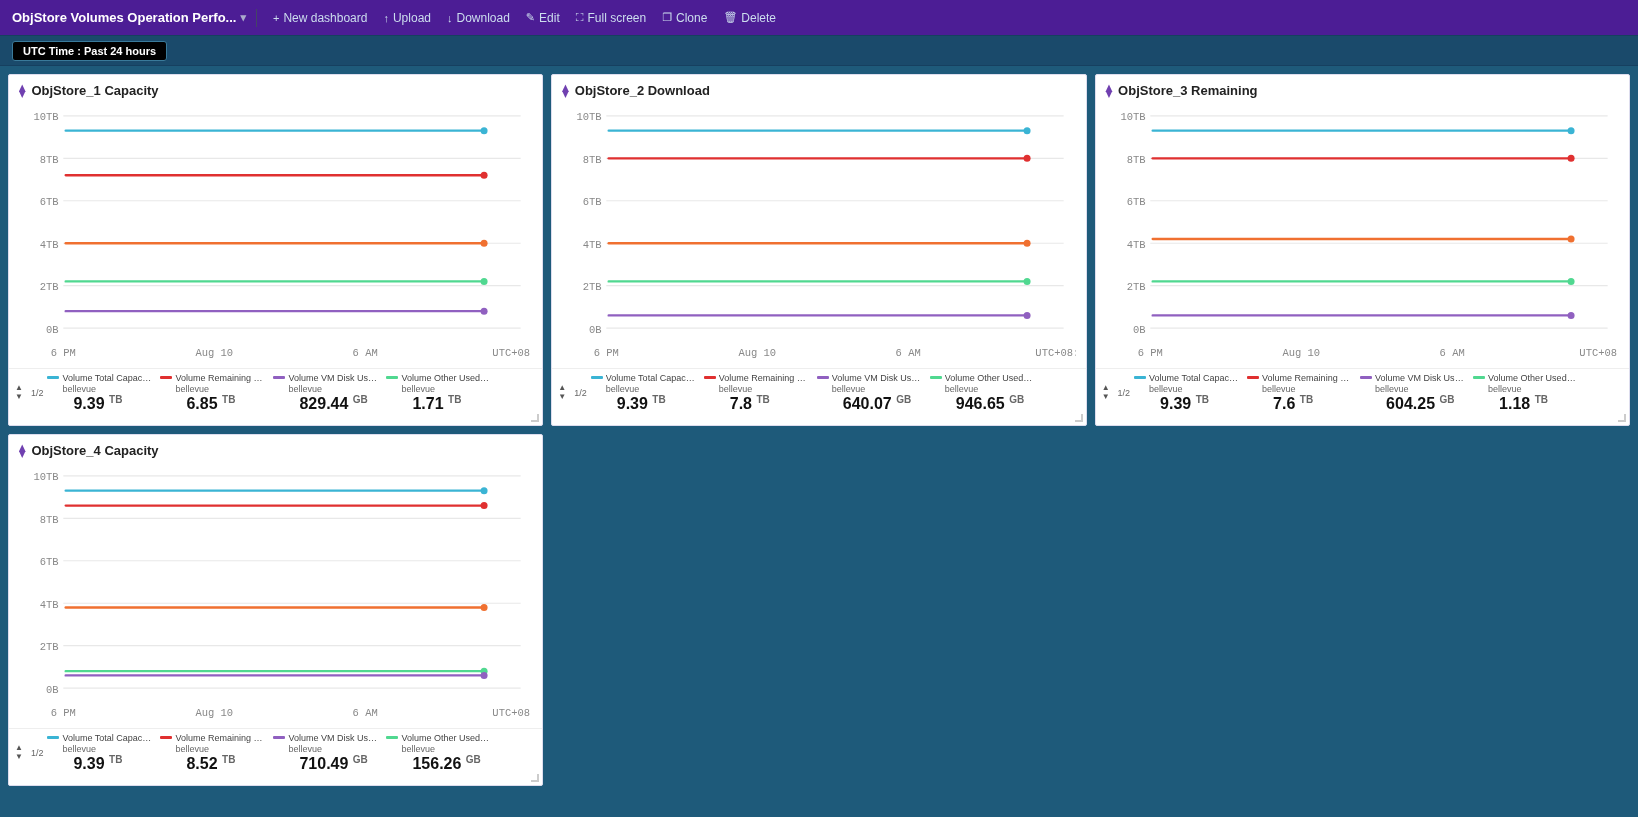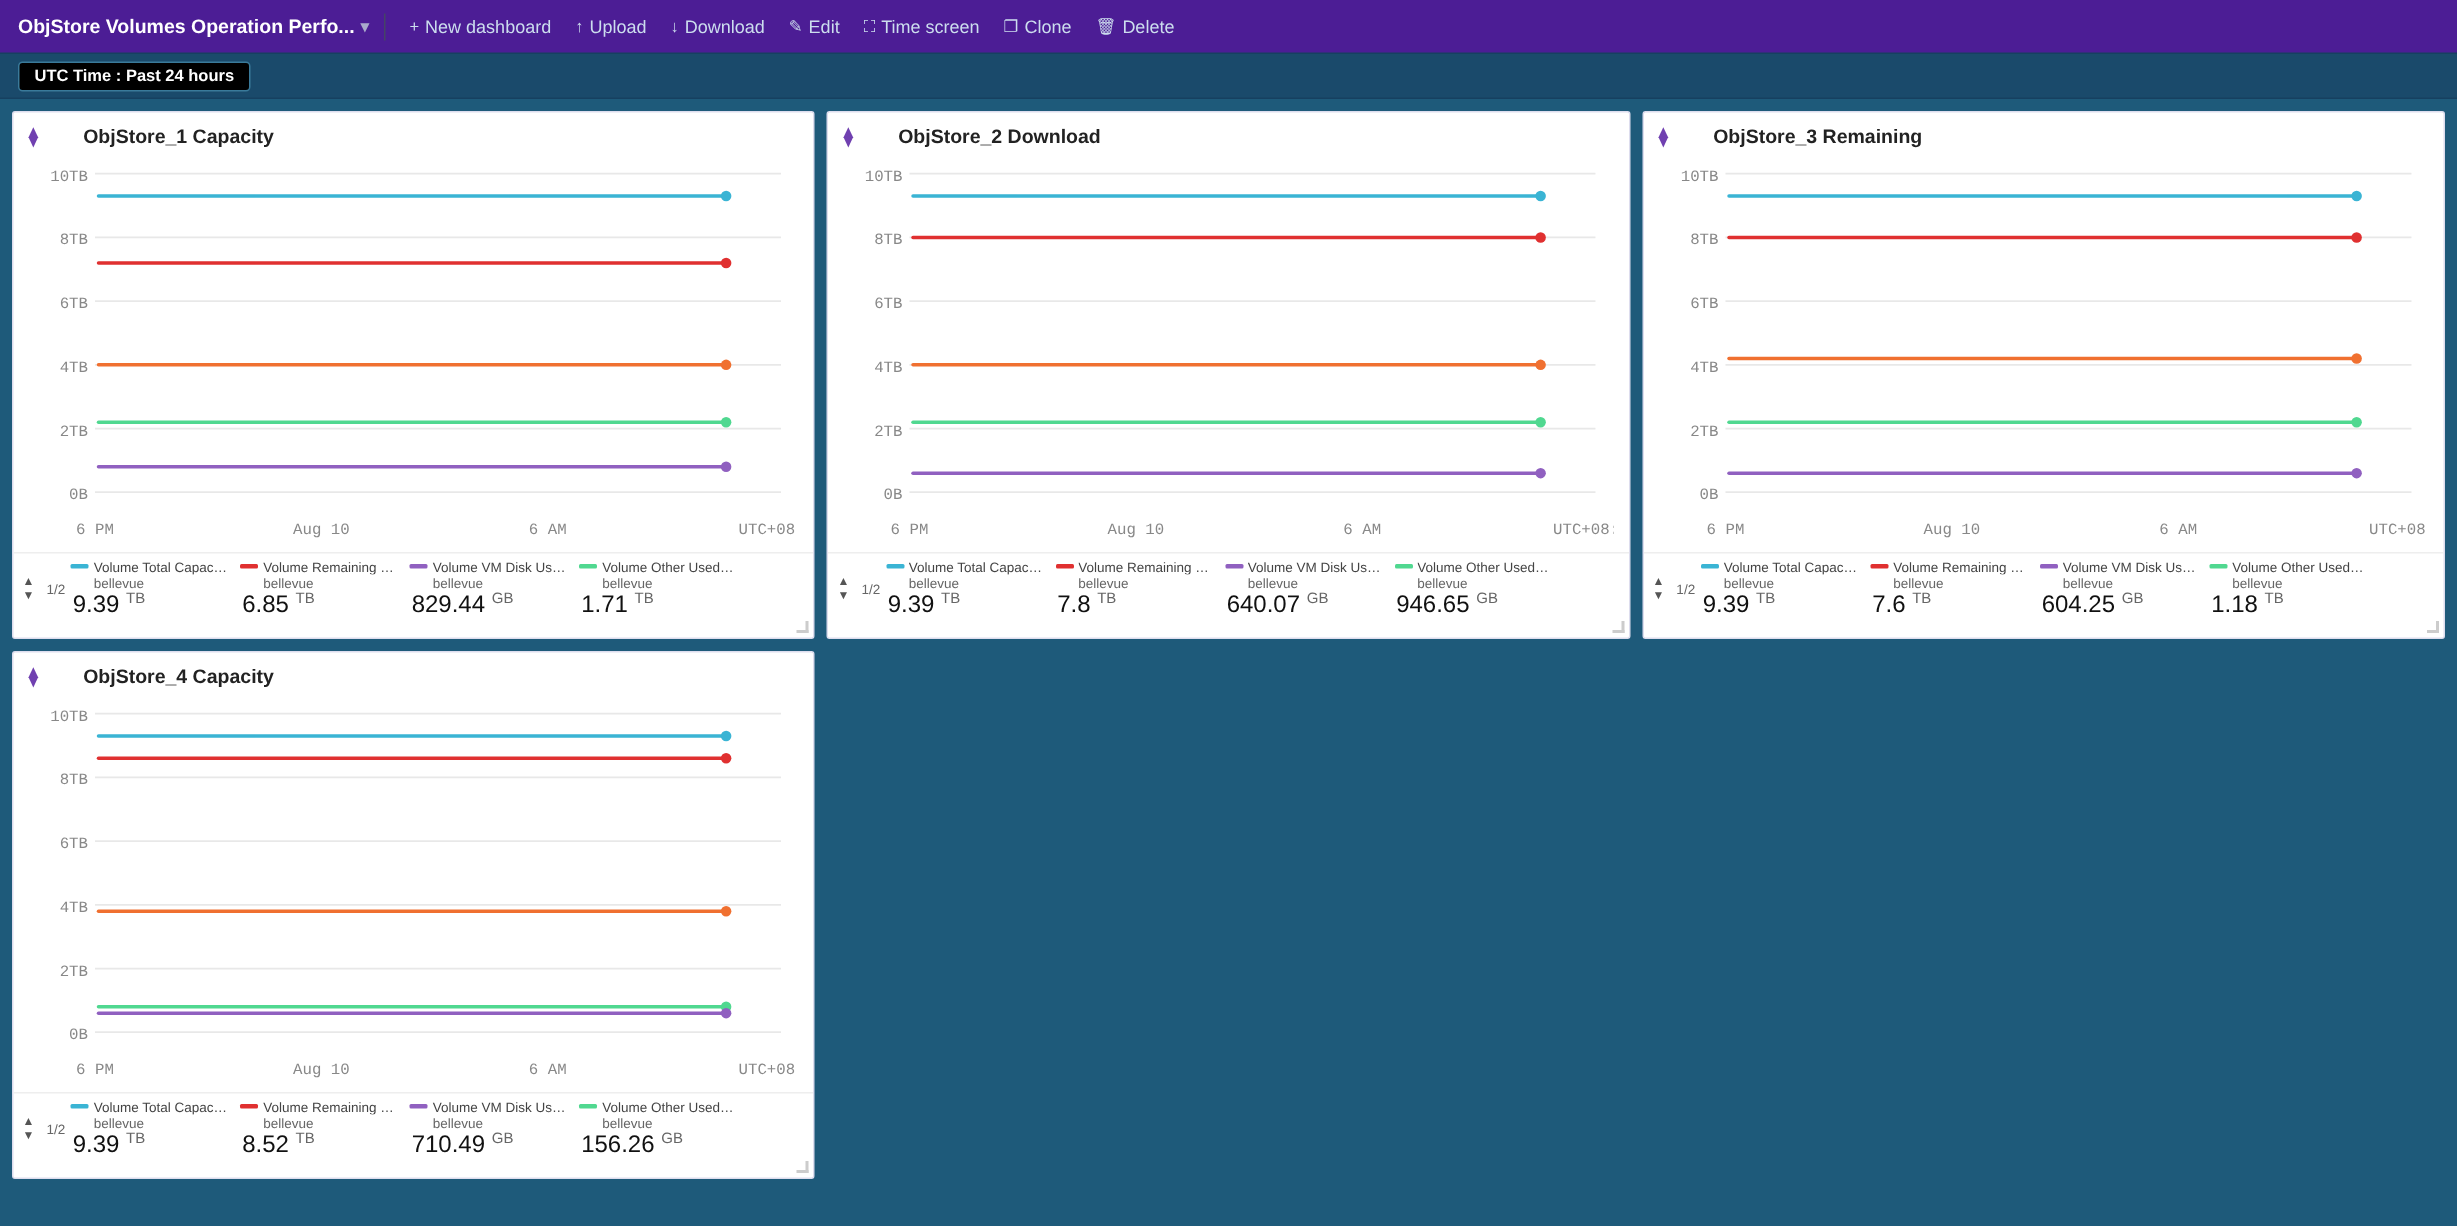--- a/index.html
+++ b/index.html
@@ -98,21 +98,20 @@
       padding: 8px 10px 4px 10px;
     }
     .filter-icon {
       color: #7040b0;
       font-size: 13px;
     }
     .panel-title {
       font-size: 13px;
       font-weight: 600;
       color: #222;
-      margin-left: 24px;
     }
 
     
     .chart-area {
       flex: 1;
       padding: 2px 10px 2px 10px;
       position: relative;
       height: 260px;
       font-family: Liberation Mono, monospace;
     }
@@ -174,23 +173,23 @@
       text-overflow: ellipsis;
       max-width: 90px;
     }
     .metric-sub {
       font-size: 9px;
       color: #666;
       margin-left: 15px;
     }
     .metric-value {
       font-size: 16px;
-      font-weight: 400;
+      font-weight: 700;
       color: #111;
-      margin-left: 1px;
+      margin-left: 26px;
     }
     .metric-unit {
       font-size: 10px;
       color: #666;
       vertical-align: super;
     }
 
     
     .panel-corner {
       position: absolute;
@@ -228,21 +227,21 @@
   <button class="header-btn">
     <span class="icon">↓</span>
     <span>Download</span>
   </button>
   <button class="header-btn">
     <span class="icon">✎</span>
     <span>Edit</span>
   </button>
   <button class="header-btn">
     <span class="icon">⛶</span>
-    <span>Time screen</span>
+    <span>Full screen</span>
   </button>
   <button class="header-btn">
     <span class="icon">❐</span>
     <span>Clone</span>
   </button>
   <button class="header-btn">
     <span class="icon">🗑</span>
     <span>Delete</span>
   </button>
 </div>

